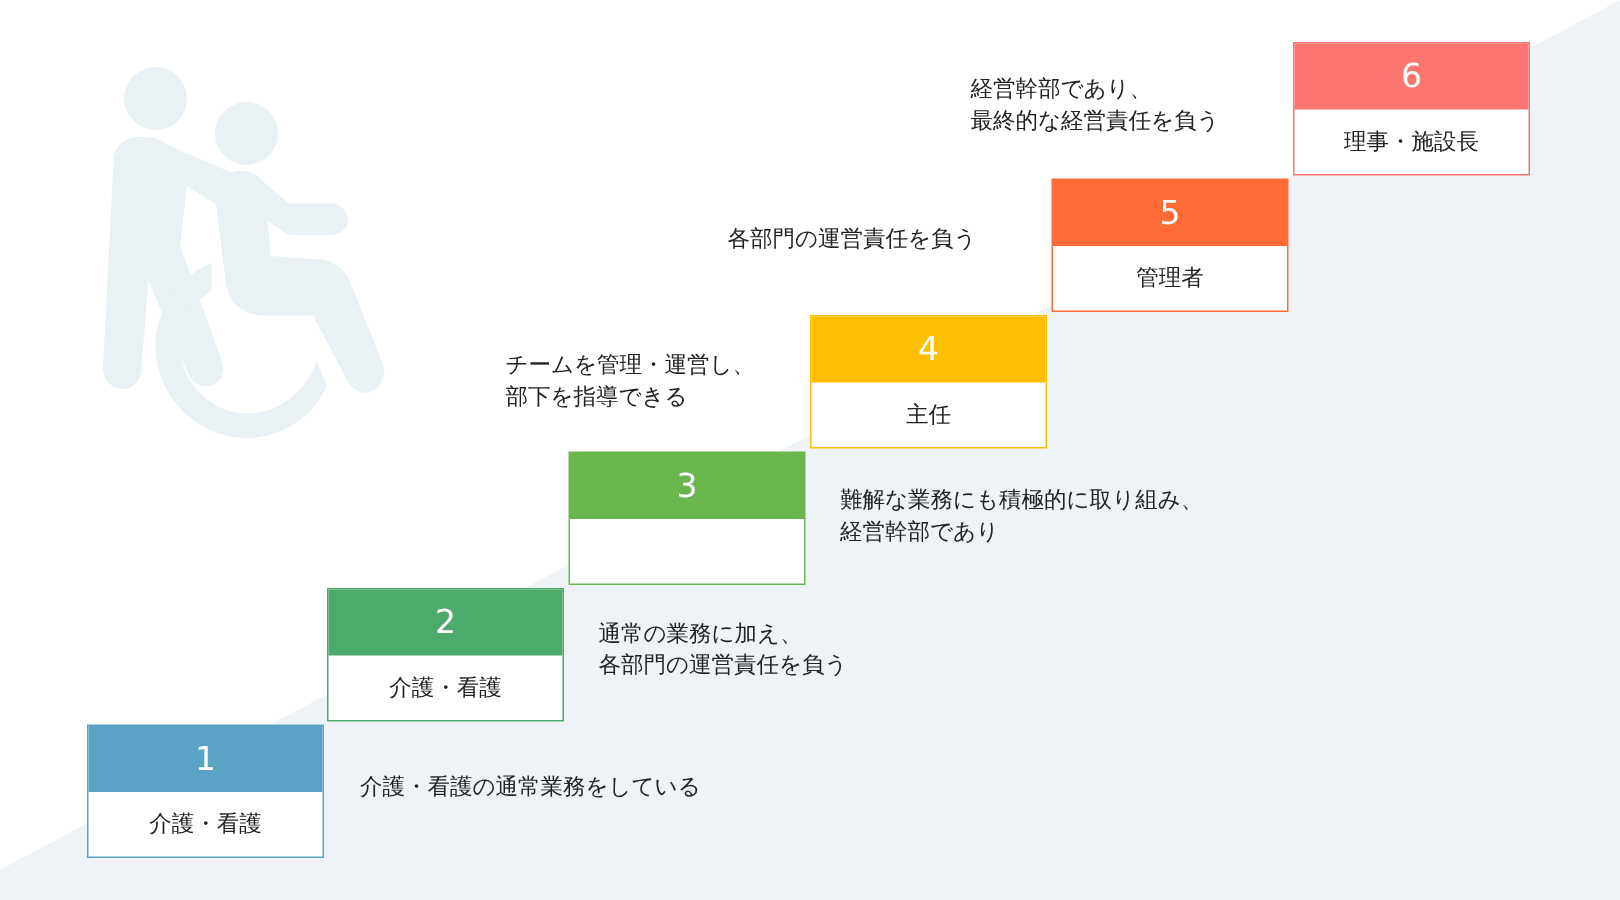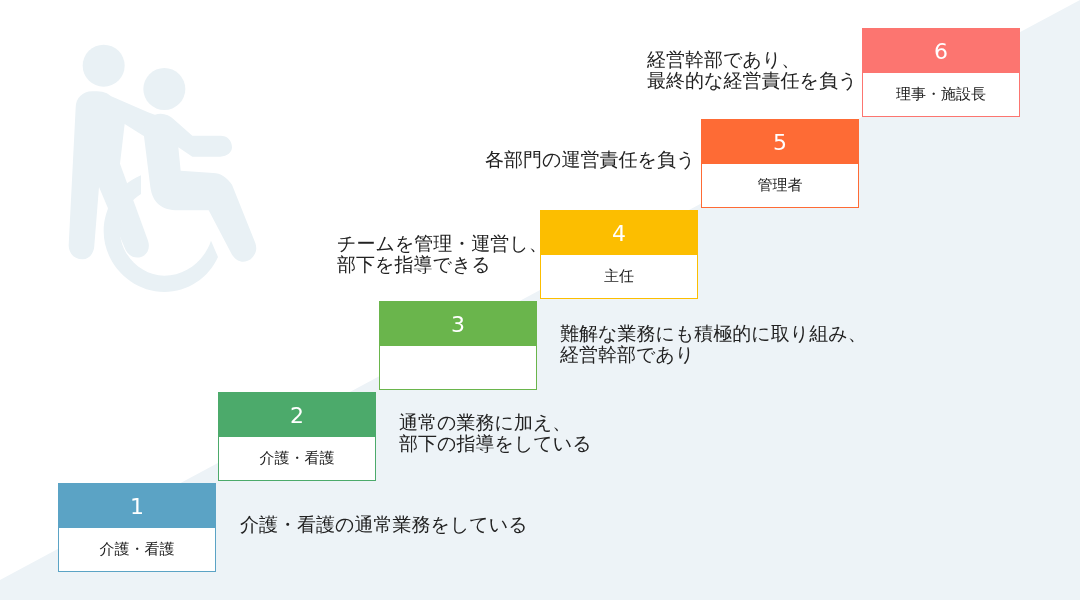--- a/index.html
+++ b/index.html
@@ -5,21 +5,21 @@
   html, body { margin:0; padding:0; }
   body { width:1080px; height:600px; position:relative; overflow:hidden; background:#ffffff;
          font-family:"DejaVu Sans","Liberation Sans",sans-serif; color:#222; }
   .bg-band { position:absolute; left:0; top:0; width:1080px; height:600px; }
   .illustration { position:absolute; left:50px; top:40px; width:280px; height:280px; }
   .step { position:absolute; width:158px; height:89px; background:#fff; box-sizing:border-box; border:1px solid; }
   .step .num { height:44px; display:flex; align-items:center; justify-content:center;
                color:#fff; font-size:22px; }
   .step .label { height:42px; display:flex; align-items:center; justify-content:center;
                  font-size:15px; color:#222; }
-  .desc { position:absolute; font-size:19px; line-height:21px; color:#222; white-space:pre; }
+  .desc { position:absolute; font-size:15px; line-height:21px; color:#222; white-space:pre; }
 </style>
 </head>
 <body>
 
 <svg class="bg-band" viewBox="0 0 1080 600">
   <polygon points="0,580 1080,0 1080,600 0,600" fill="#edf3f7"></polygon>
 </svg>
 
 <svg class="illustration" viewBox="0 0 120 120" style="left:50px;top:40px;width:280px;height:280px;">
   <g fill="#e9f1f5">
@@ -35,21 +35,21 @@
   <div class="num" style="background:#5ba3c5;">1</div>
   <div class="label">介護・看護</div>
 </div>
 <div class="desc" style="left:240px;top:514px;text-align:center;">介護・看護の通常業務をしている</div>
 
 <div class="step" style="left:218px;top:392px;border-color:#4caa6b;">
   <div class="num" style="background:#4caa6b;">2</div>
   <div class="label">介護・看護</div>
 </div>
 <div class="desc" style="left:399px;top:412px;">通常の業務に加え、
-部下の指導をしている</div>
+各部門の運営責任を負う</div>
 
 <div class="step" style="left:379px;top:301px;border-color:#6ab54c;">
   <div class="num" style="background:#6ab54c;">3</div>
 </div>
 <div class="desc" style="left:560px;top:323px;">難解な業務にも積極的に取り組み、
 経営幹部であり</div>
 
 <div class="step" style="left:540px;top:210px;border-color:#fcbe00;">
   <div class="num" style="background:#fcbe00;">4</div>
   <div class="label">主任</div>

